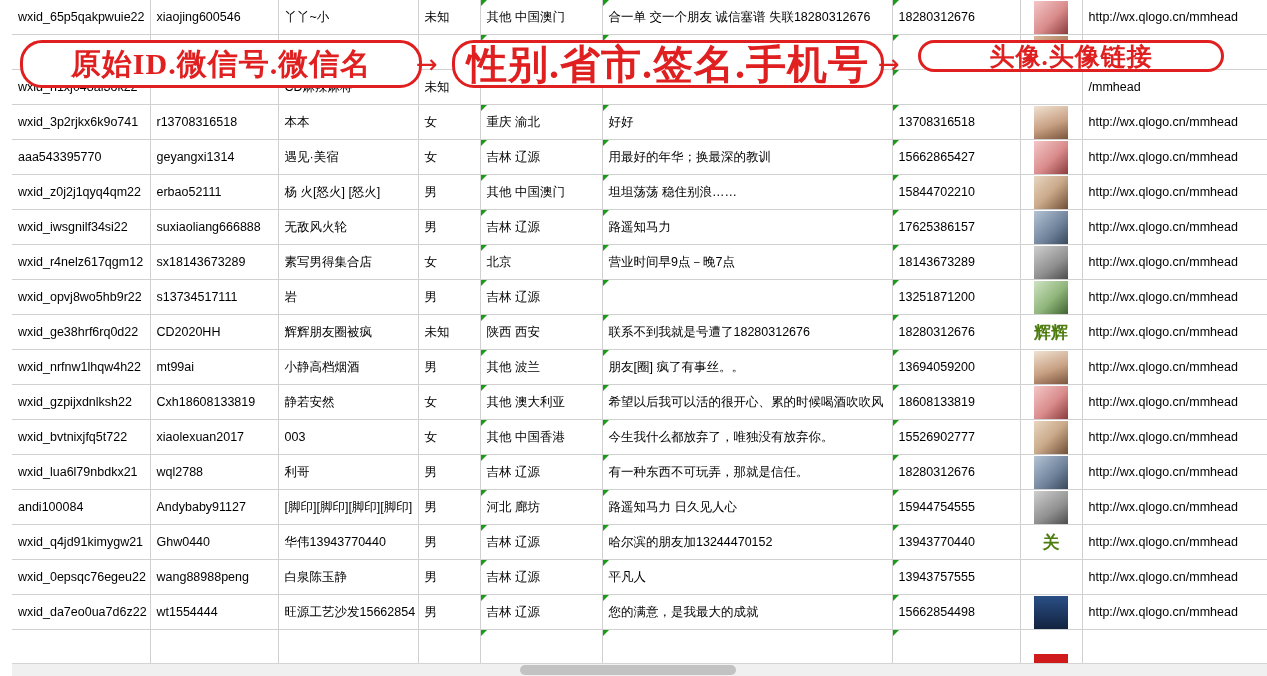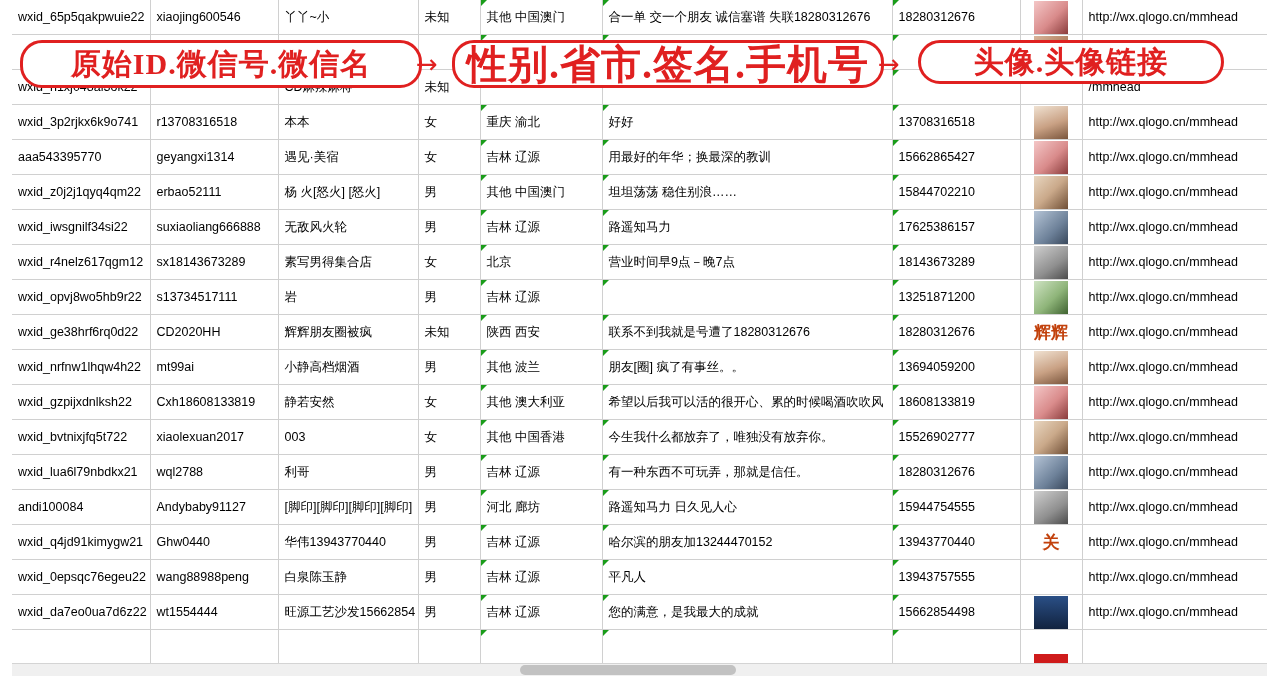--- a/index.html
+++ b/index.html
@@ -85,21 +85,21 @@
   .av-a { background: linear-gradient(135deg,#d9b49a 0%,#b98b6d 45%,#8a5f45 100%); }
   .av-b { background: linear-gradient(160deg,#f0e2d2 0%,#c9a184 55%,#7a553c 100%); }
   .av-c { background: linear-gradient(135deg,#b5c4d6 0%,#6d8199 60%,#39485c 100%); }
   .av-d { background: linear-gradient(135deg,#e8d6c0 0%,#caa98a 50%,#6f4e35 100%); }
   .av-e { background: linear-gradient(145deg,#cfcfcf 0%,#8f8f8f 60%,#4c4c4c 100%); }
   .av-f { background: linear-gradient(135deg,#f4c7c7 0%,#d98b8b 55%,#8a3b3b 100%); }
   .av-g { background: linear-gradient(135deg,#cfe3c3 0%,#8fb57a 55%,#3f6330 100%); }
   .av-h { background: #ffffff; }
   .av-red-text {
     background: #ffffff;
-    color: #c2410c;
+    color: #4d7c0f;
     font-size: 17px;
     line-height: 33px;
     font-weight: bold;
     text-align: center;
   }
   .av-qr {
     background: #ffffff;
   }
   .av-qr::after {
     content: "";
@@ -152,22 +152,22 @@
     left: 440px;
     top: 40px;
     width: 432px;
     height: 48px;
     font-size: 40px;
   }
   #banner-3 {
     left: 906px;
     top: 40px;
     width: 306px;
-    height: 44px;
-    font-size: 30px;
+    height: 32px;
+    font-size: 25px;
   }
   .arrow {
     position: absolute;
     top: 58px;
     width: 40px;
     height: 12px;
     color: #e02020;
     font-size: 26px;
     line-height: 12px;
     font-family: "DejaVu Sans", sans-serif;

